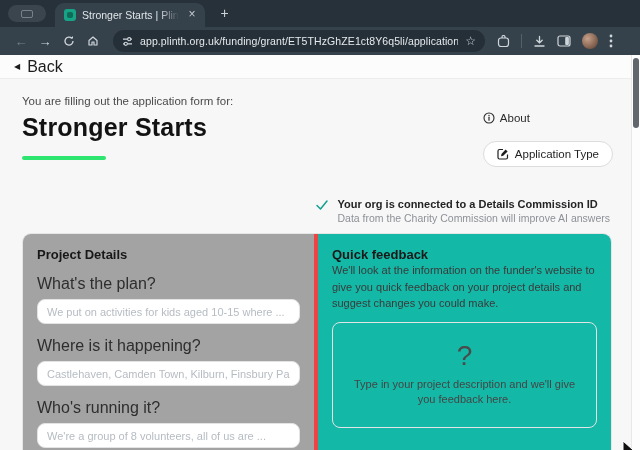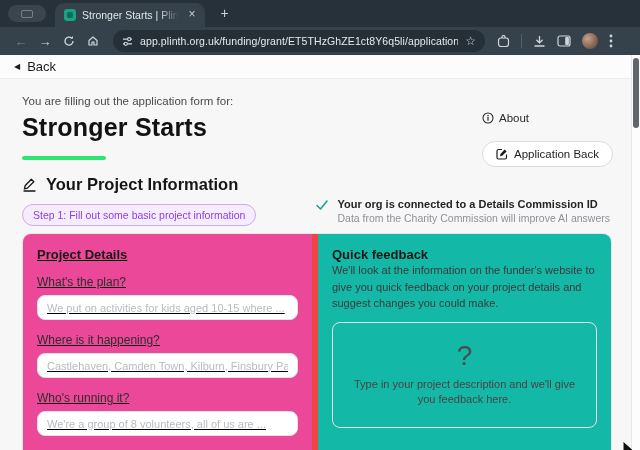--- a/index.html
+++ b/index.html
@@ -27,46 +27,46 @@
   .url-text { flex:1; font-size:10.5px; color:#e6eaec; white-space:nowrap; overflow:hidden; letter-spacing:.1px; }
   .star-btn { font-size:12px; color:#cfd6db; line-height:1; }
   .chrome-actions { display:flex; align-items:center; gap:11px; margin-left:12px; }
   .divider { width:1px; height:14px; background:#55616a; }
   .avatar { width:16px; height:16px; border-radius:50%; background:radial-gradient(circle at 35% 35%, #c7a18a, #7a5a48 70%, #4c382c); }
 
   
   .page { position:absolute; top:55px; left:0; right:0; bottom:0; background:#f7f7f8; }
   .backbar { height:24px; background:#fcfcfc; border-bottom:1px solid #ececec; display:flex; align-items:center; gap:7px; padding:0 14px; }
   .back-tri { font-size:8px; color:#1c1c1c; }
-  .back-label { font-size:13px; font-weight:500; color:#1c1c1c; }
+  .back-label { font-size:16px; font-weight:500; color:#1c1c1c; }
 
   .header { padding:16px 22px 0; }
   .intro { font-size:11.5px; color:#4b4b4b; }
   .page-title { font-size:25px; font-weight:700; color:#121212; margin-top:6px; letter-spacing:.2px; }
   .green-underline { width:84px; height:4px; border-radius:2px; background:#2ee56f; margin-top:14px; }
 
   .header-actions { position:absolute; top:57px; right:27px; display:flex; align-items:flex-start; gap:17px;flex-direction:column; }
   .about { display:flex; align-items:center; gap:5px; font-size:11.5px; color:#2b2b2b; }
   .appform-btn { display:flex; align-items:center; gap:6px; font-size:11.5px; font-weight:500; color:#1f1f1f; background:#fff; border:1px solid #dcdcdc; border-radius:999px; padding:6px 13px; }
 
   .section { padding:15px 22px 0; }
   .section-title-row { display:flex; align-items:center; gap:9px; }
   .section-title { font-size:16.5px; font-weight:700; color:#161616; }
   .step-pill { display:inline-block; margin-top:10px; font-size:10.5px; color:#8a3ff0; background:#f5edfe; border:1px solid #cdaaf3; border-radius:999px; padding:4px 10px; }
 
   .charity { position:absolute; top:143px; right:30px; display:flex; gap:9px; }
   .charity-text .c-title { font-size:11px; font-weight:700; color:#242424; }
   .charity-text .c-sub { font-size:10.5px; color:#8d9196; margin-top:2px; }
 
   .card { position:absolute; left:22px; top:178px; width:590px; height:217px; background:#fff; border:1px solid #e5e5e5; border-bottom:none; border-radius:9px 9px 0 0; display:flex; overflow:hidden; }
-  .col-left { width:295px; background:#ec4899; border-right:6px solid #ef4444; padding:13px 14px;text-decoration:underline; }
+  .col-left { width:295px; background:#a3a3a3; border-right:4px solid #ef4444; padding:13px 14px; }
   .col-right { flex:1; background:#14b8a6; padding:13px 14px; }
   .panel-title { font-size:13px; font-weight:700; color:#181818; }
   .field { margin-top:13px; }
-  .field-label { font-size:12px; font-weight:500; color:#2e2e2e; }
+  .field-label { font-size:16px; font-weight:500; color:#2e2e2e; }
   .field-input { display:block; margin-top:6px; width:100%; height:25px; border:1px solid #e1e3e4; border-radius:8px; background:#fff; padding:0 9px; font-size:11px; color:#333; font-family:inherit; outline:none; }
   .field-input::placeholder { color:#b6bcc2; }
   .qf-desc { font-size:11px; color:#3a3a3a; line-height:1.5; margin-top:0; }
   .qf-box { margin-top:10px; border:1px solid #e3e4e5; border-radius:8px; height:106px; display:flex; flex-direction:column; align-items:center; justify-content:center; gap:7px; padding:0 16px; }
   .qf-q { font-size:28px; font-weight:400; color:#4a4a4a; line-height:1; }
   .qf-caption { font-size:11px; color:#454545; text-align:center; line-height:1.4; max-width:280px; }
 
   .scrollbar { position:absolute; top:0; right:0; bottom:0; width:9px; background:#fdfdfd; border-left:1px solid #e8e8e8; }
   .scroll-thumb { position:absolute; top:3px; left:1px; width:6px; height:70px; border-radius:3px; background:#60666b; }
 
@@ -156,34 +156,24 @@
           <path d="M6 5.2v3" stroke="#2b2b2b" stroke-width="1.2" stroke-linecap="round"></path>
           <circle cx="6" cy="3.4" r=".7" fill="#2b2b2b"></circle>
         </svg>
       <span>About</span>
     </div>
     <div class="appform-btn">
       <svg width="12" height="12" viewBox="0 0 12 12">
           <path d="M10.5 6.5V9.5A1.5 1.5 0 0 1 9 11H2.5A1.5 1.5 0 0 1 1 9.5V3a1.5 1.5 0 0 1 1.5-1.5H6" fill="none" stroke="#1f1f1f" stroke-width="1.2"></path>
           <path d="M8.6 1.4 10.6 3.4 6.2 7.8 4 8.3l.5-2.3z" fill="#1f1f1f"></path>
         </svg>
-      <span>Application Back</span>
-    </div>
-  </div>
-
-  <div class="section">
-    <div class="section-title-row">
-      <svg width="15" height="15" viewBox="0 0 15 15">
-          <path d="M9.3 2.2 11.8 4.7 5.4 11.1 2.4 11.8 3.1 8.8z" fill="none" stroke="#161616" stroke-width="1.3" stroke-linejoin="round"></path>
-          <path d="M2 14h11" stroke="#161616" stroke-width="1.3" stroke-linecap="round"></path>
-        </svg>
-      <span class="section-title">Your Project Information</span>
-    </div>
-    <span class="step-pill">Step 1: Fill out some basic project information</span>
-  </div>
+      <span>Application Type</span>
+    </div>
+  </div>
+
 
   <div class="charity">
     <svg width="14" height="14" viewBox="0 0 14 14">
         <path d="M2 7.5 5.5 11 12 3" fill="none" stroke="#12a08f" stroke-width="1.5" stroke-linecap="round" stroke-linejoin="round"></path>
       </svg>
     <div class="charity-text">
       <div class="c-title">Your org is connected to a Details Commission ID</div>
       <div class="c-sub">Data from the Charity Commission will improve AI answers</div>
     </div>
   </div>

